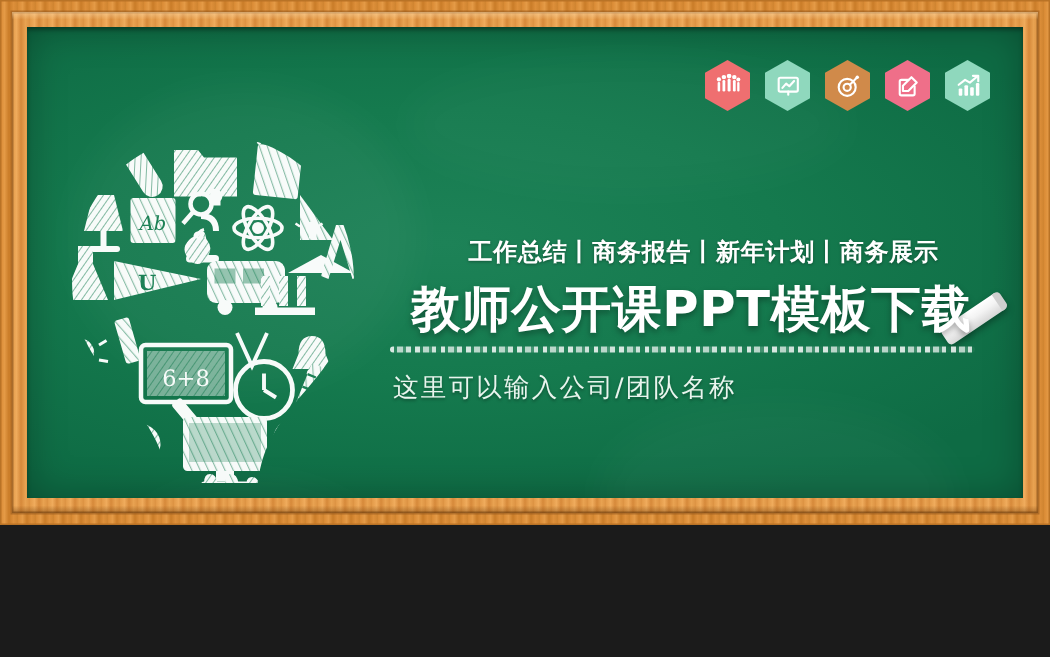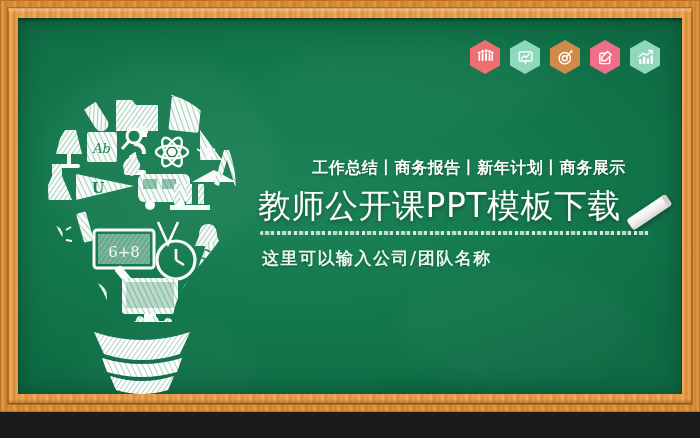--- a/index.html
+++ b/index.html
@@ -1,20 +1,20 @@
 <!DOCTYPE html>
 <html><head>
 <meta charset="utf-8">
 <style>
   html,body{margin:0;padding:0;background:#1b1b1b;}
   body{font-family:"DejaVu Sans","Liberation Sans",sans-serif;}
 
   .slide{
     position:relative;
-    width:700px;height:412px;
+    width:700px;height:350px;
     overflow:hidden;
     background:#0f7a4e;
   }
 
   
   .frame-outer{
     position:absolute;inset:0;
     background:
       repeating-linear-gradient(90deg,
         #d98a34 0px, #e49a46 3px, #c97c28 6px, #dd8f3a 9px, #cf8430 12px);
@@ -83,24 +83,24 @@
     letter-spacing:.5px;
     line-height:1.2;
     margin:0 0 10px 2px;
     text-shadow:0 1px 2px rgba(0,0,0,.35);
     white-space:nowrap;
     text-align:center;
   }
   .maintitle{
     color:#ffffff;
     font-size:33px;
-    font-weight:400;
+    font-weight:700;
     letter-spacing:.5px;
     line-height:1.15;
-    margin:0 0 6px 0;
+    margin:0 0 6px 16px;
     white-space:nowrap;
     text-shadow:0 2px 4px rgba(0,0,0,.35);
   }
   .chalkline{
     position:relative;
     height:4px;
     width:390px;
     margin:6px 0 12px 2px;
     background:
       repeating-linear-gradient(90deg,
@@ -109,21 +109,21 @@
         rgba(255,255,255,.78) 5px, rgba(255,255,255,.78) 9px,
         rgba(255,255,255,.22) 9px, rgba(255,255,255,.22) 11px,
         rgba(255,255,255,.88) 11px, rgba(255,255,255,.88) 14px,
         rgba(255,255,255,.05) 14px, rgba(255,255,255,.05) 17px);
     opacity:.9;
     border-radius:2px;
   }
   .subtitle{
     color:#e9f5ee;
     font-size:17px;
-    font-weight:700;
+    font-weight:400;
     letter-spacing:1.5px;
     margin:0 0 16px 4px;
     white-space:nowrap;
     text-shadow:0 1px 2px rgba(0,0,0,.3);
   }
 
   
   .chalkstick{
     position:absolute;
     left:608px;top:188px;

